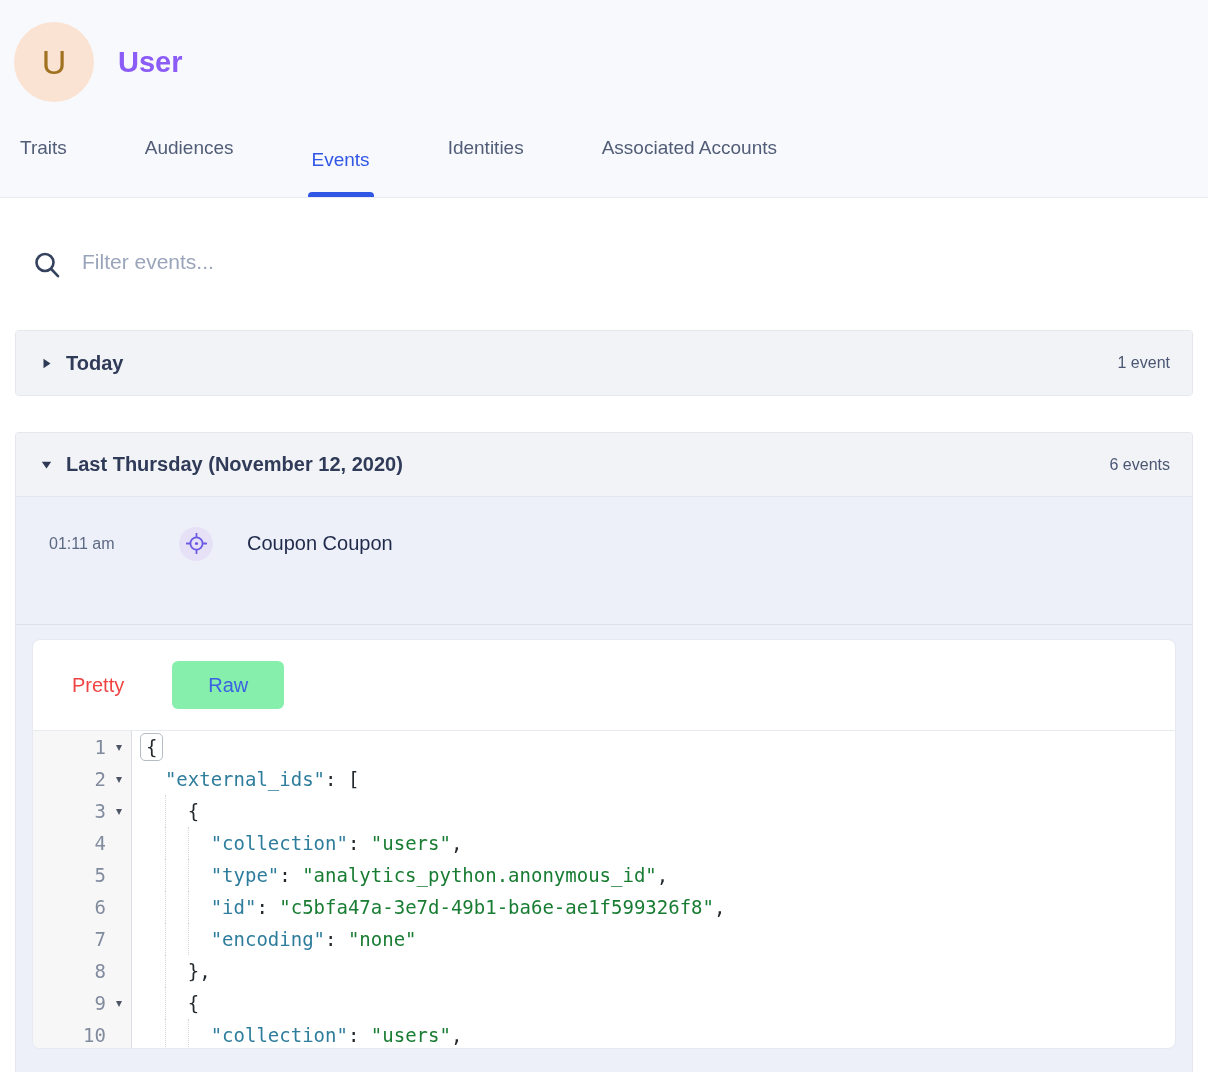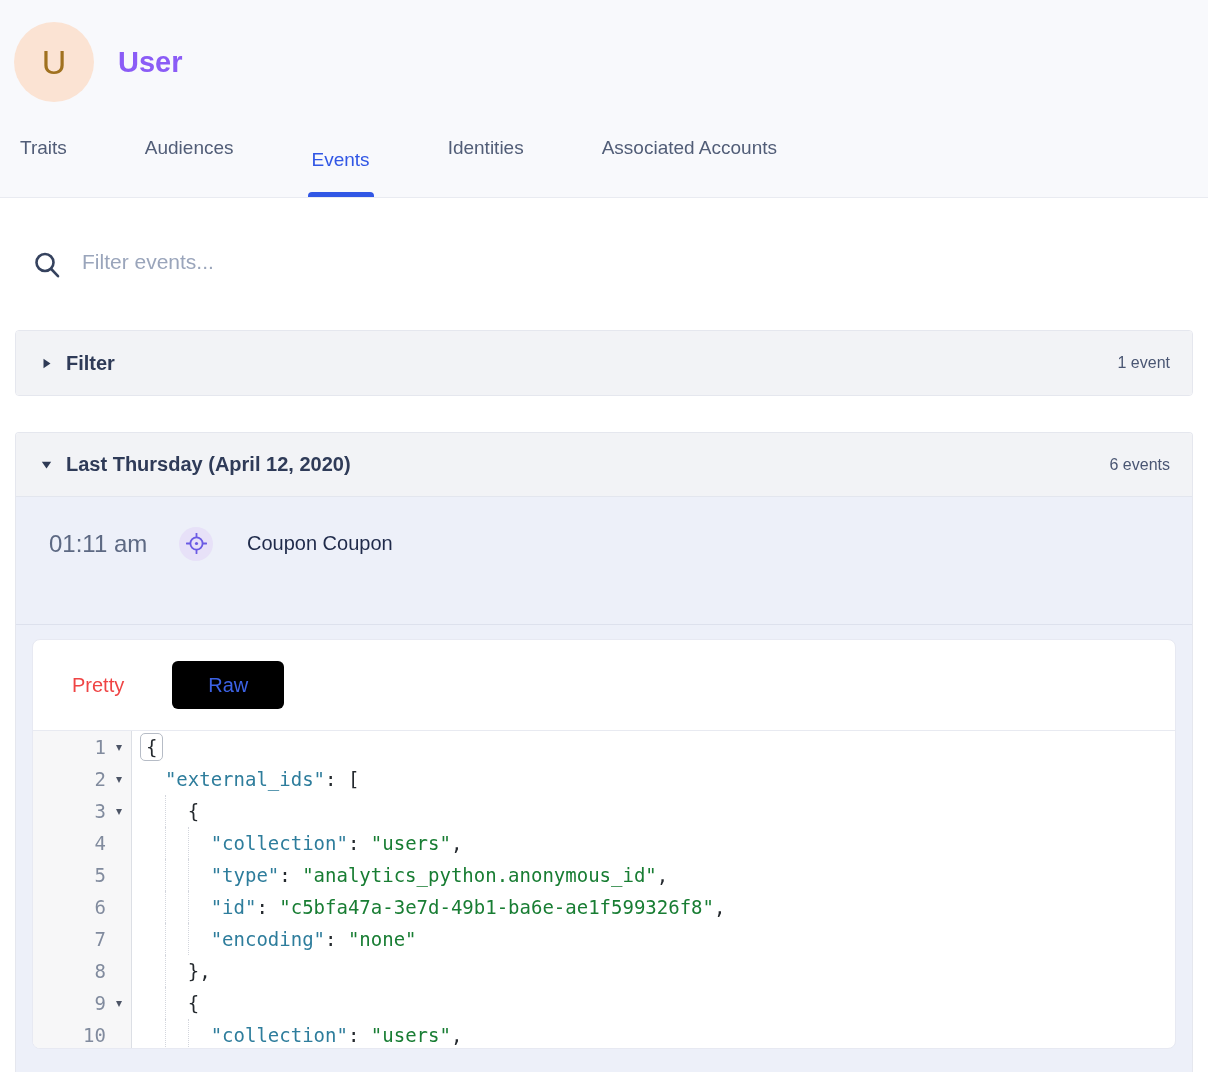--- a/index.html
+++ b/index.html
@@ -116,21 +116,21 @@
   }
   .event-body { background: #edf0f9; }
   .event-row {
     height: 128px;
     display: flex;
     align-items: center;
     padding: 0 0 34px 33px;
     border-bottom: 1px solid #dde1ed;
     cursor: pointer;
   }
-  .event-time { font-size: 24px; color: #5d6983; width: 130px; }
+  .event-time { font-size: 16px; color: #5d6983; width: 130px; }
   .event-icon-circle {
     width: 34px; height: 34px;
     border-radius: 50%;
     background: #e7e1f8;
     display: flex; align-items: center; justify-content: center;
     flex: 0 0 auto;
   }
   .event-name {
     margin-left: 34px;
     font-size: 20px;
@@ -155,21 +155,21 @@
     border-bottom: 1px solid #e8eaf1;
   }
   .viewer-tab {
     font-size: 20px;
     font-weight: 500;
     color: #ef4444;
     cursor: pointer;
   }
   .viewer-tab.active {
     color: #3c62e4;
-    background: #000000;
+    background: #86efac;
     border-radius: 6px;
     width: 112px; height: 48px;
     display: flex; align-items: center; justify-content: center;
   }
 
   .code-area {
     position: relative;
     height: 317px;
     overflow: hidden;
     font-family: "DejaVu Sans Mono", monospace;
@@ -258,31 +258,31 @@
       <line x1="19.2" y1="19" x2="26" y2="26.2" stroke="#35425e" stroke-width="2.6" stroke-linecap="round"></line>
     </svg>
     <input class="search-input" type="text" placeholder="Filter events..." style="">
   </div>
 
   <div class="section collapsed">
     <div class="section-row">
       <svg class="tri" viewBox="0 0 11 11">
         <path d="M2.5 0.8 L9.5 5.5 L2.5 10.2 Z" fill="#2e3a55"></path>
       </svg>
-      <span class="section-title">Filter</span>
+      <span class="section-title">Today</span>
       <span class="section-count">1 event</span>
     </div>
   </div>
 
   <div class="section expanded">
     <div class="section-row">
       <svg class="tri" viewBox="0 0 11 11">
         <path d="M0.8 2.8 L10.2 2.8 L5.5 9.4 Z" fill="#2e3a55"></path>
       </svg>
-      <span class="section-title">Last Thursday (April 12, 2020)</span>
+      <span class="section-title">Last Thursday (November 12, 2020)</span>
       <span class="section-count">6 events</span>
     </div>
 
     <div class="event-body">
       <div class="event-row">
         <span class="event-time">01:11 am</span>
         <span class="event-icon-circle">
           <svg width="21" height="21" viewBox="0 0 21 21" fill="none">
             <circle cx="10.5" cy="10.5" r="6.1" stroke="#6b5be4" stroke-width="1.8"></circle>
             <circle cx="10.5" cy="10.5" r="1.6" fill="#6b5be4"></circle>

